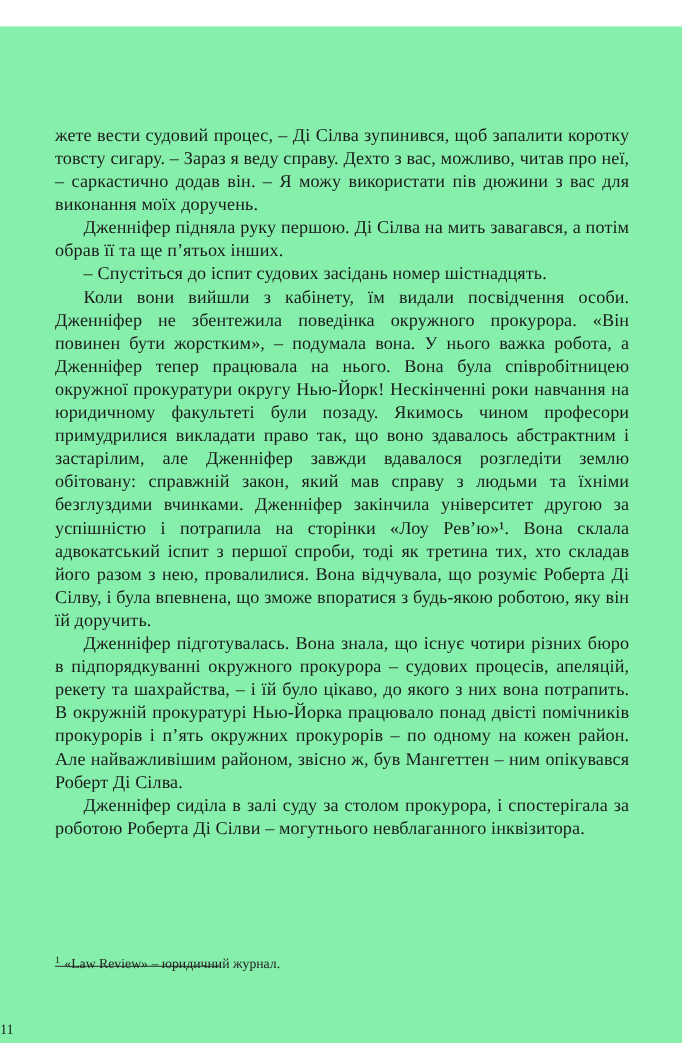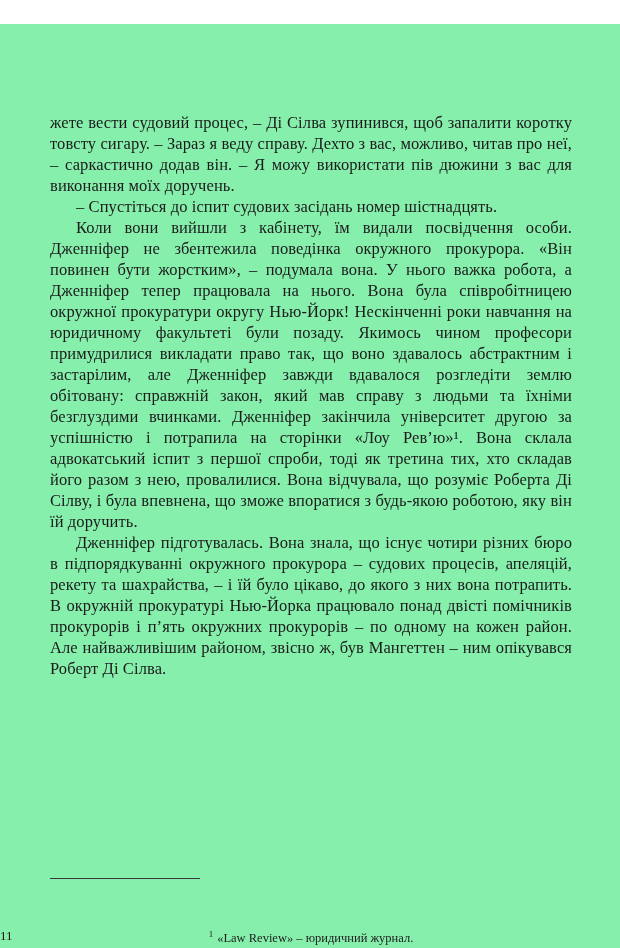--- a/index.html
+++ b/index.html
@@ -39,24 +39,24 @@
       left: 50px;
       top: 854px;
       width: 150px;
       height: 0;
       border-top: 1px solid #3a3a3a;
     }
     .footnote {
       position: absolute;
       left: 50px;
       right: 48px;
-      top: 902px;
+      top: 840px;
       font-size: 12.5px;
       line-height: 16px;
-      text-align: center;
+      text-align: left;
       color: #222222;
     }
     .footnote sup {
       font-size: 9px;
       margin-right: 4px;
     }
     .page-number {
       position: absolute;
       left: 0;
       right: 0;
@@ -66,23 +66,25 @@
       color: #1b1b1b;
     }
   </style>
 </head>
 <body>
 
 <div class="page">
 
   <div class="text-block">
     <p class="para no-indent">жете вести судовий процес, – Ді Сілва зупинився, щоб запалити коротку товсту сигару. – Зараз я веду справу. Дехто з вас, можливо, читав про неї, – саркастично додав він. – Я можу використати пів дюжини з вас для виконання моїх доручень.</p>
+    <p class="para">Дженніфер підняла руку першою. Ді Сілва на мить завагався, а потім обрав її та ще п’ятьох інших.</p>
     <p class="para">– Спустіться до іспит судових засідань номер шістнадцять.</p>
     <p class="para">Коли вони вийшли з кабінету, їм видали посвідчення особи. Дженніфер не збентежила поведінка окружного прокурора. «Він повинен бути жорстким», – подумала вона. У нього важка робота, а Дженніфер тепер працювала на нього. Вона була співробітницею окружної прокуратури округу Нью-Йорк! Нескінченні роки навчання на юридичному факультеті були позаду. Якимось чином професори примудрилися викладати право так, що воно здавалось абстрактним і застарілим, але Дженніфер завжди вдавалося розгледіти землю обітовану: справжній закон, який мав справу з людьми та їхніми безглуздими вчинками. Дженніфер закінчила університет другою за успішністю і потрапила на сторінки «Лоу Рев’ю»¹. Вона склала адвокатський іспит з першої спроби, тоді як третина тих, хто складав його разом з нею, провалилися. Вона відчувала, що розуміє Роберта Ді Сілву, і була впевнена, що зможе впоратися з будь-якою роботою, яку він їй доручить.</p>
     <p class="para">Дженніфер підготувалась. Вона знала, що існує чотири різних бюро в підпорядкуванні окружного прокурора – судових процесів, апеляцій, рекету та шахрайства, – і їй було цікаво, до якого з них вона потрапить. В окружній прокуратурі Нью-Йорка працювало понад двісті помічників прокурорів і п’ять окружних прокурорів – по одному на кожен район. Але найважливішим районом, звісно ж, був Мангеттен – ним опікувався Роберт Ді Сілва.</p>
+    <p class="para">Дженніфер сиділа в залі суду за столом прокурора, і спостерігала за роботою Роберта Ді Сілви – могутнього невблаганного інквізитора.</p>
   </div>
 
   <div class="footnote-rule"></div>
 
   <div class="footnote">
     <sup>1</sup><span>«Law Review» – юридичний журнал.</span>
   </div>
 
   <div class="page-number">11</div>
 

